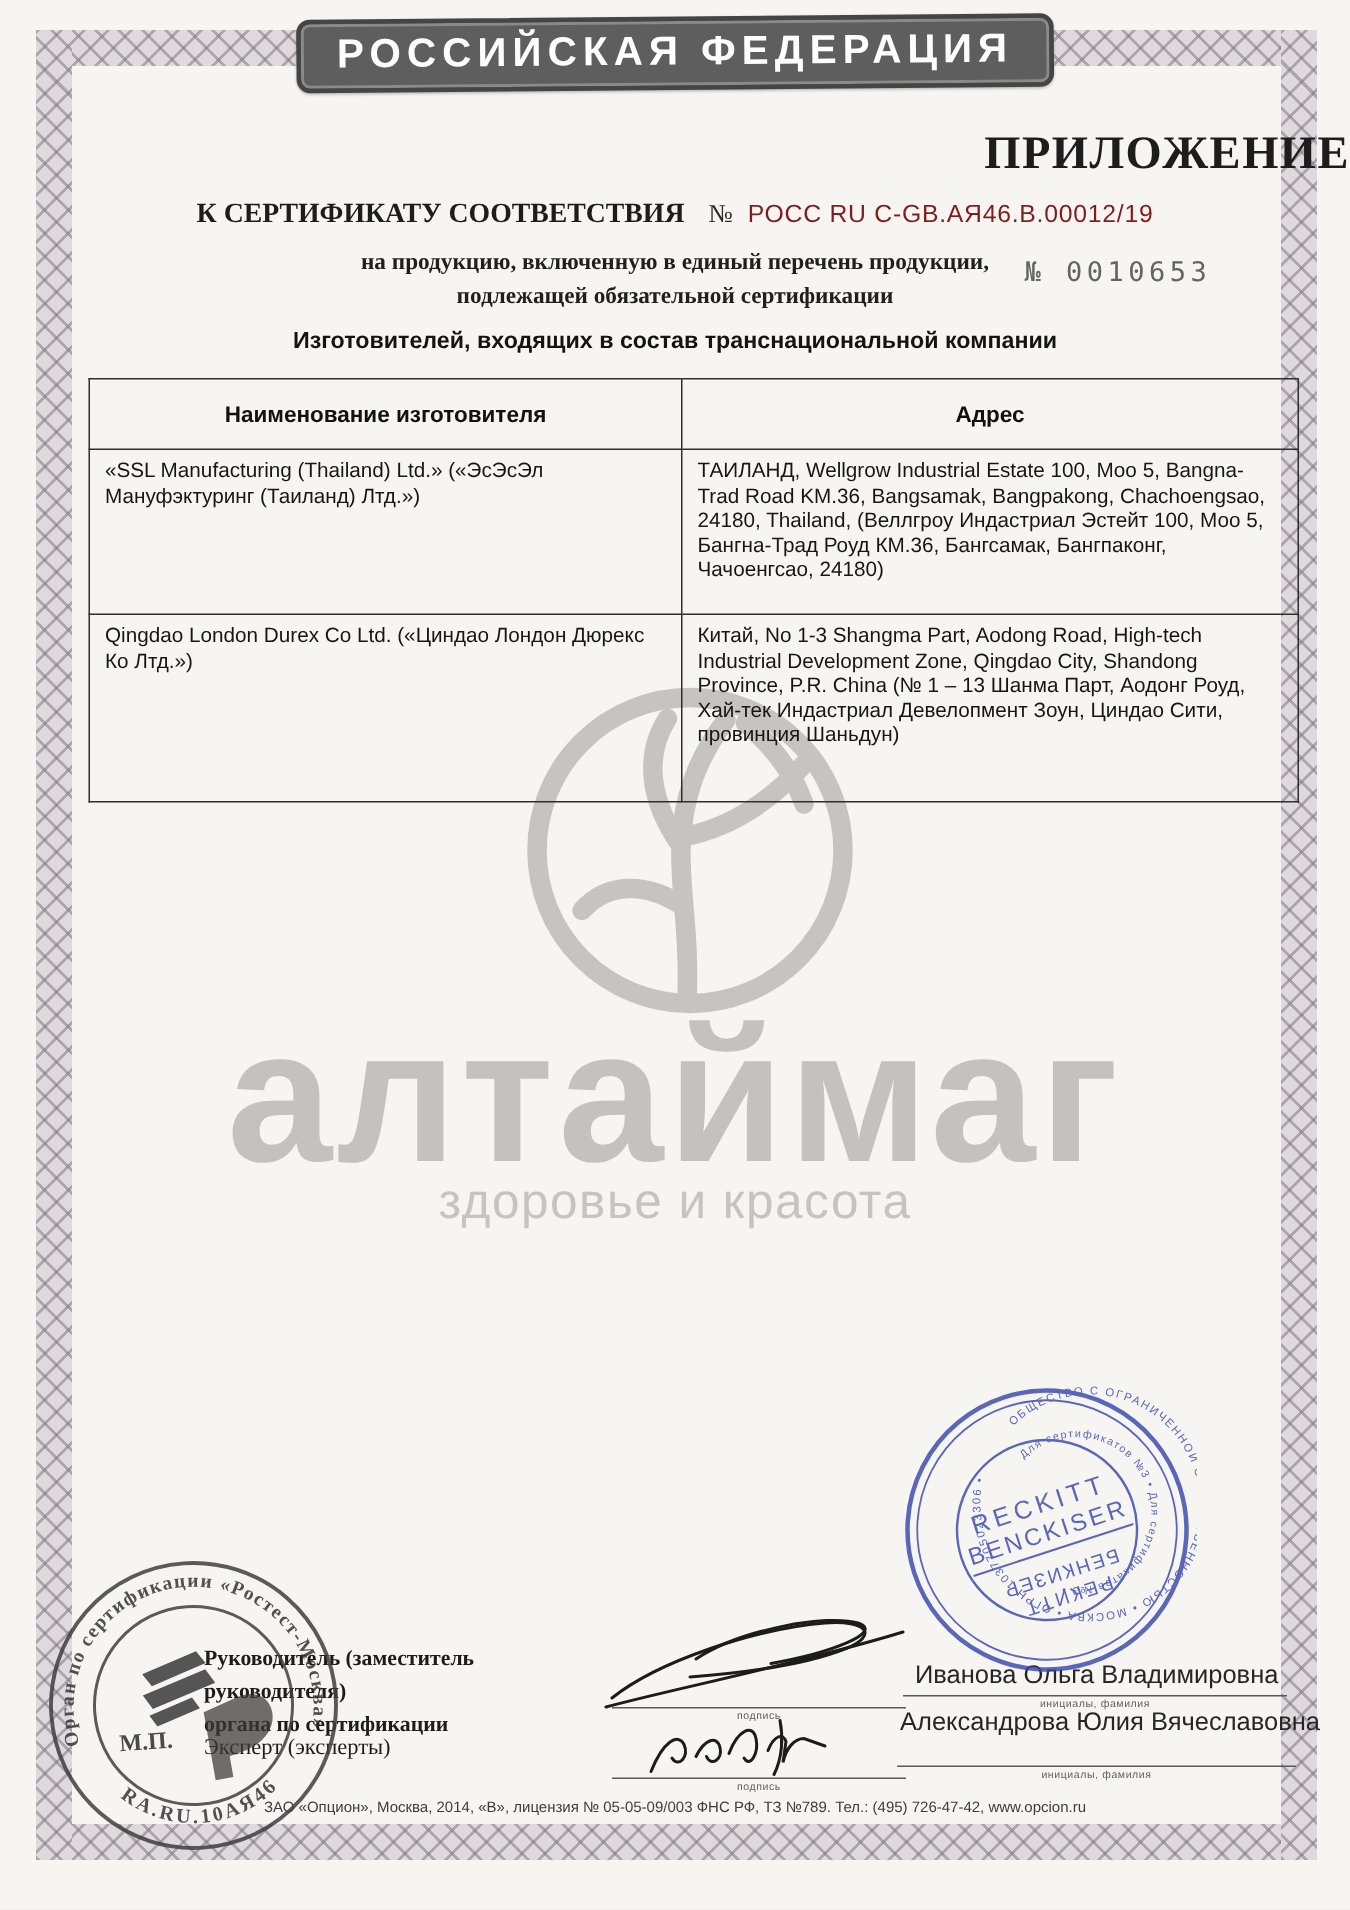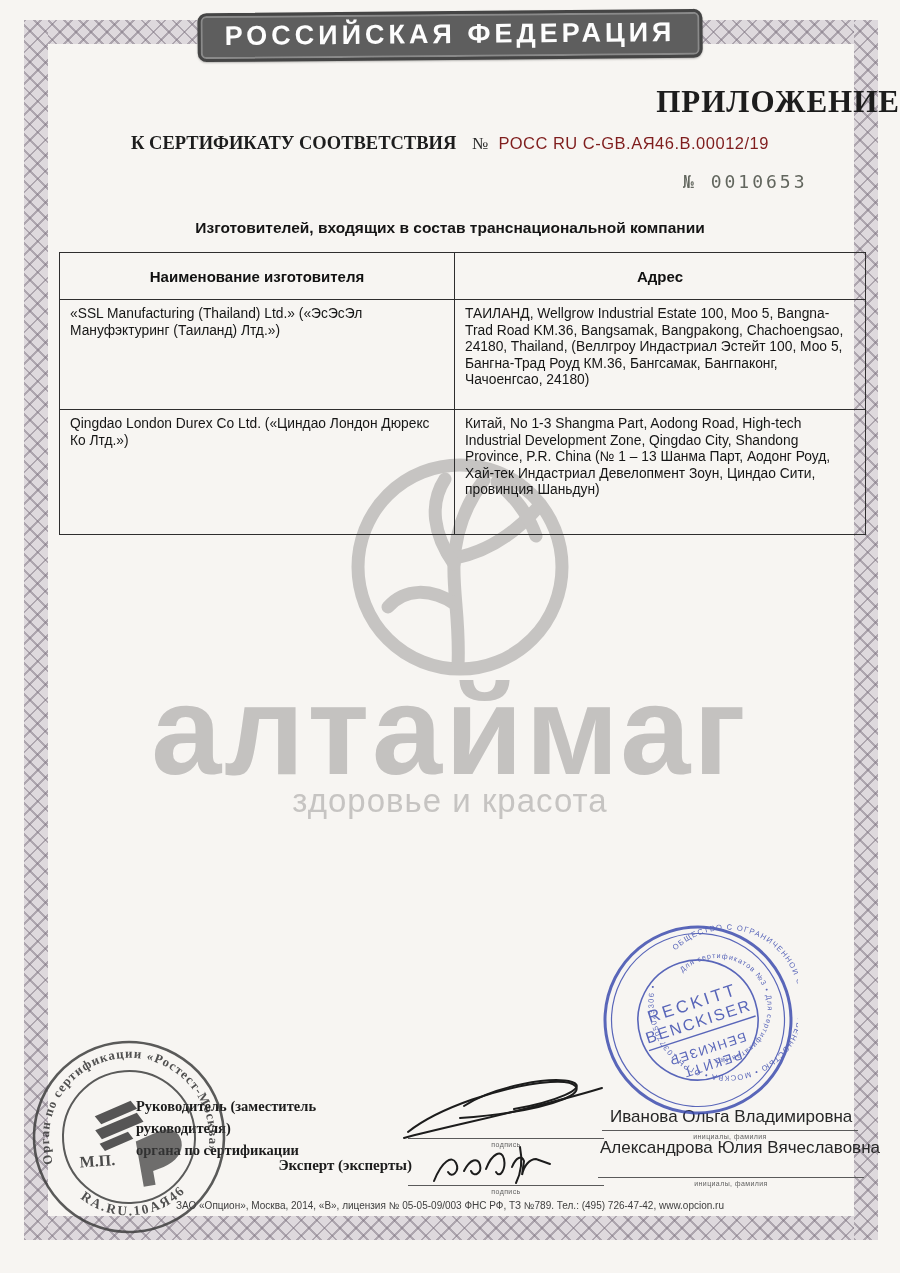--- a/index.html
+++ b/index.html
@@ -48,22 +48,22 @@
             font-size:126px;letter-spacing:3px;color:#c4c2c0;line-height:1;}
   .wm-tagline{left:0;top:782px;width:100%;text-align:center;
               font-size:33px;color:#c6c4c2;letter-spacing:1px;}
   
   .stamp{position:absolute;z-index:4;}
   .stamp-blue{left:598px;top:920px;width:200px;height:200px;opacity:.82;}
   .stamp-round{left:26px;top:1034px;width:206px;height:206px;opacity:.85;}
   
   .roles{position:absolute;left:136px;top:1096px;width:276px;text-align:left;z-index:3;
          font-family:"Liberation Serif",serif;font-weight:bold;font-size:14.5px;line-height:1.5;color:#1c1c1c;}
-  .role-expert{position:absolute;left:136px;top:1157px;width:276px;text-align:right;z-index:3;
-               font-family:"Liberation Serif",serif;font-weight:bold;font-size:15px;color:#1c1c1c;}
+  .role-expert{position:absolute;left:136px;top:1157px;width:276px;text-align:left;z-index:3;
+               font-family:"Liberation Serif",serif;font-weight:normal;font-size:15px;color:#1c1c1c;}
   .sig-svg{position:absolute;z-index:2;}
   .sig-1{left:402px;top:1072px;width:205px;height:70px;}
   .sig-2{left:428px;top:1143px;width:135px;height:48px;}
   .sig-line{position:absolute;border-bottom:1.2px solid #5a5a5a;z-index:2;}
   .line-1{left:408px;top:1138px;width:196px;}
   .line-2{left:408px;top:1185px;width:196px;}
   .line-n1{left:602px;top:1130px;width:256px;}
   .line-n2{left:598px;top:1177px;width:266px;}
   .caption{position:absolute;z-index:2;font-size:7px;color:#5f5f5f;letter-spacing:.4px;text-align:center;}
   .cap-s1{left:408px;top:1141px;width:196px;}
@@ -86,20 +86,24 @@
   <div class="band band-bottom"></div>
   <div class="band band-left"></div>
   <div class="band band-right"></div>
 
   <div class="banner">РОССИЙСКАЯ ФЕДЕРАЦИЯ</div>
 
   <div class="title">ПРИЛОЖЕНИЕ</div>
   <div class="cert-line">
     <span class="cert-label">К СЕРТИФИКАТУ СООТВЕТСТВИЯ</span><span class="no-sign">№</span><span class="cert-number">РОСС RU C-GB.АЯ46.В.00012/19</span>
   </div>
+  <div class="desc">
+    <span>на продукцию, включенную в единый перечень продукции,</span><br>
+    <span>подлежащей обязательной сертификации</span>
+  </div>
   <div class="blank-no">№ 0010653</div>
   <div class="section-title">Изготовителей, входящих в состав транснациональной компании</div>
 
   <table class="makers">
     <tbody>
         <tr>
       <th class="col-name">Наименование изготовителя</th>
       <th class="col-addr">Адрес</th>
     </tr>
     <tr class="row-1">

